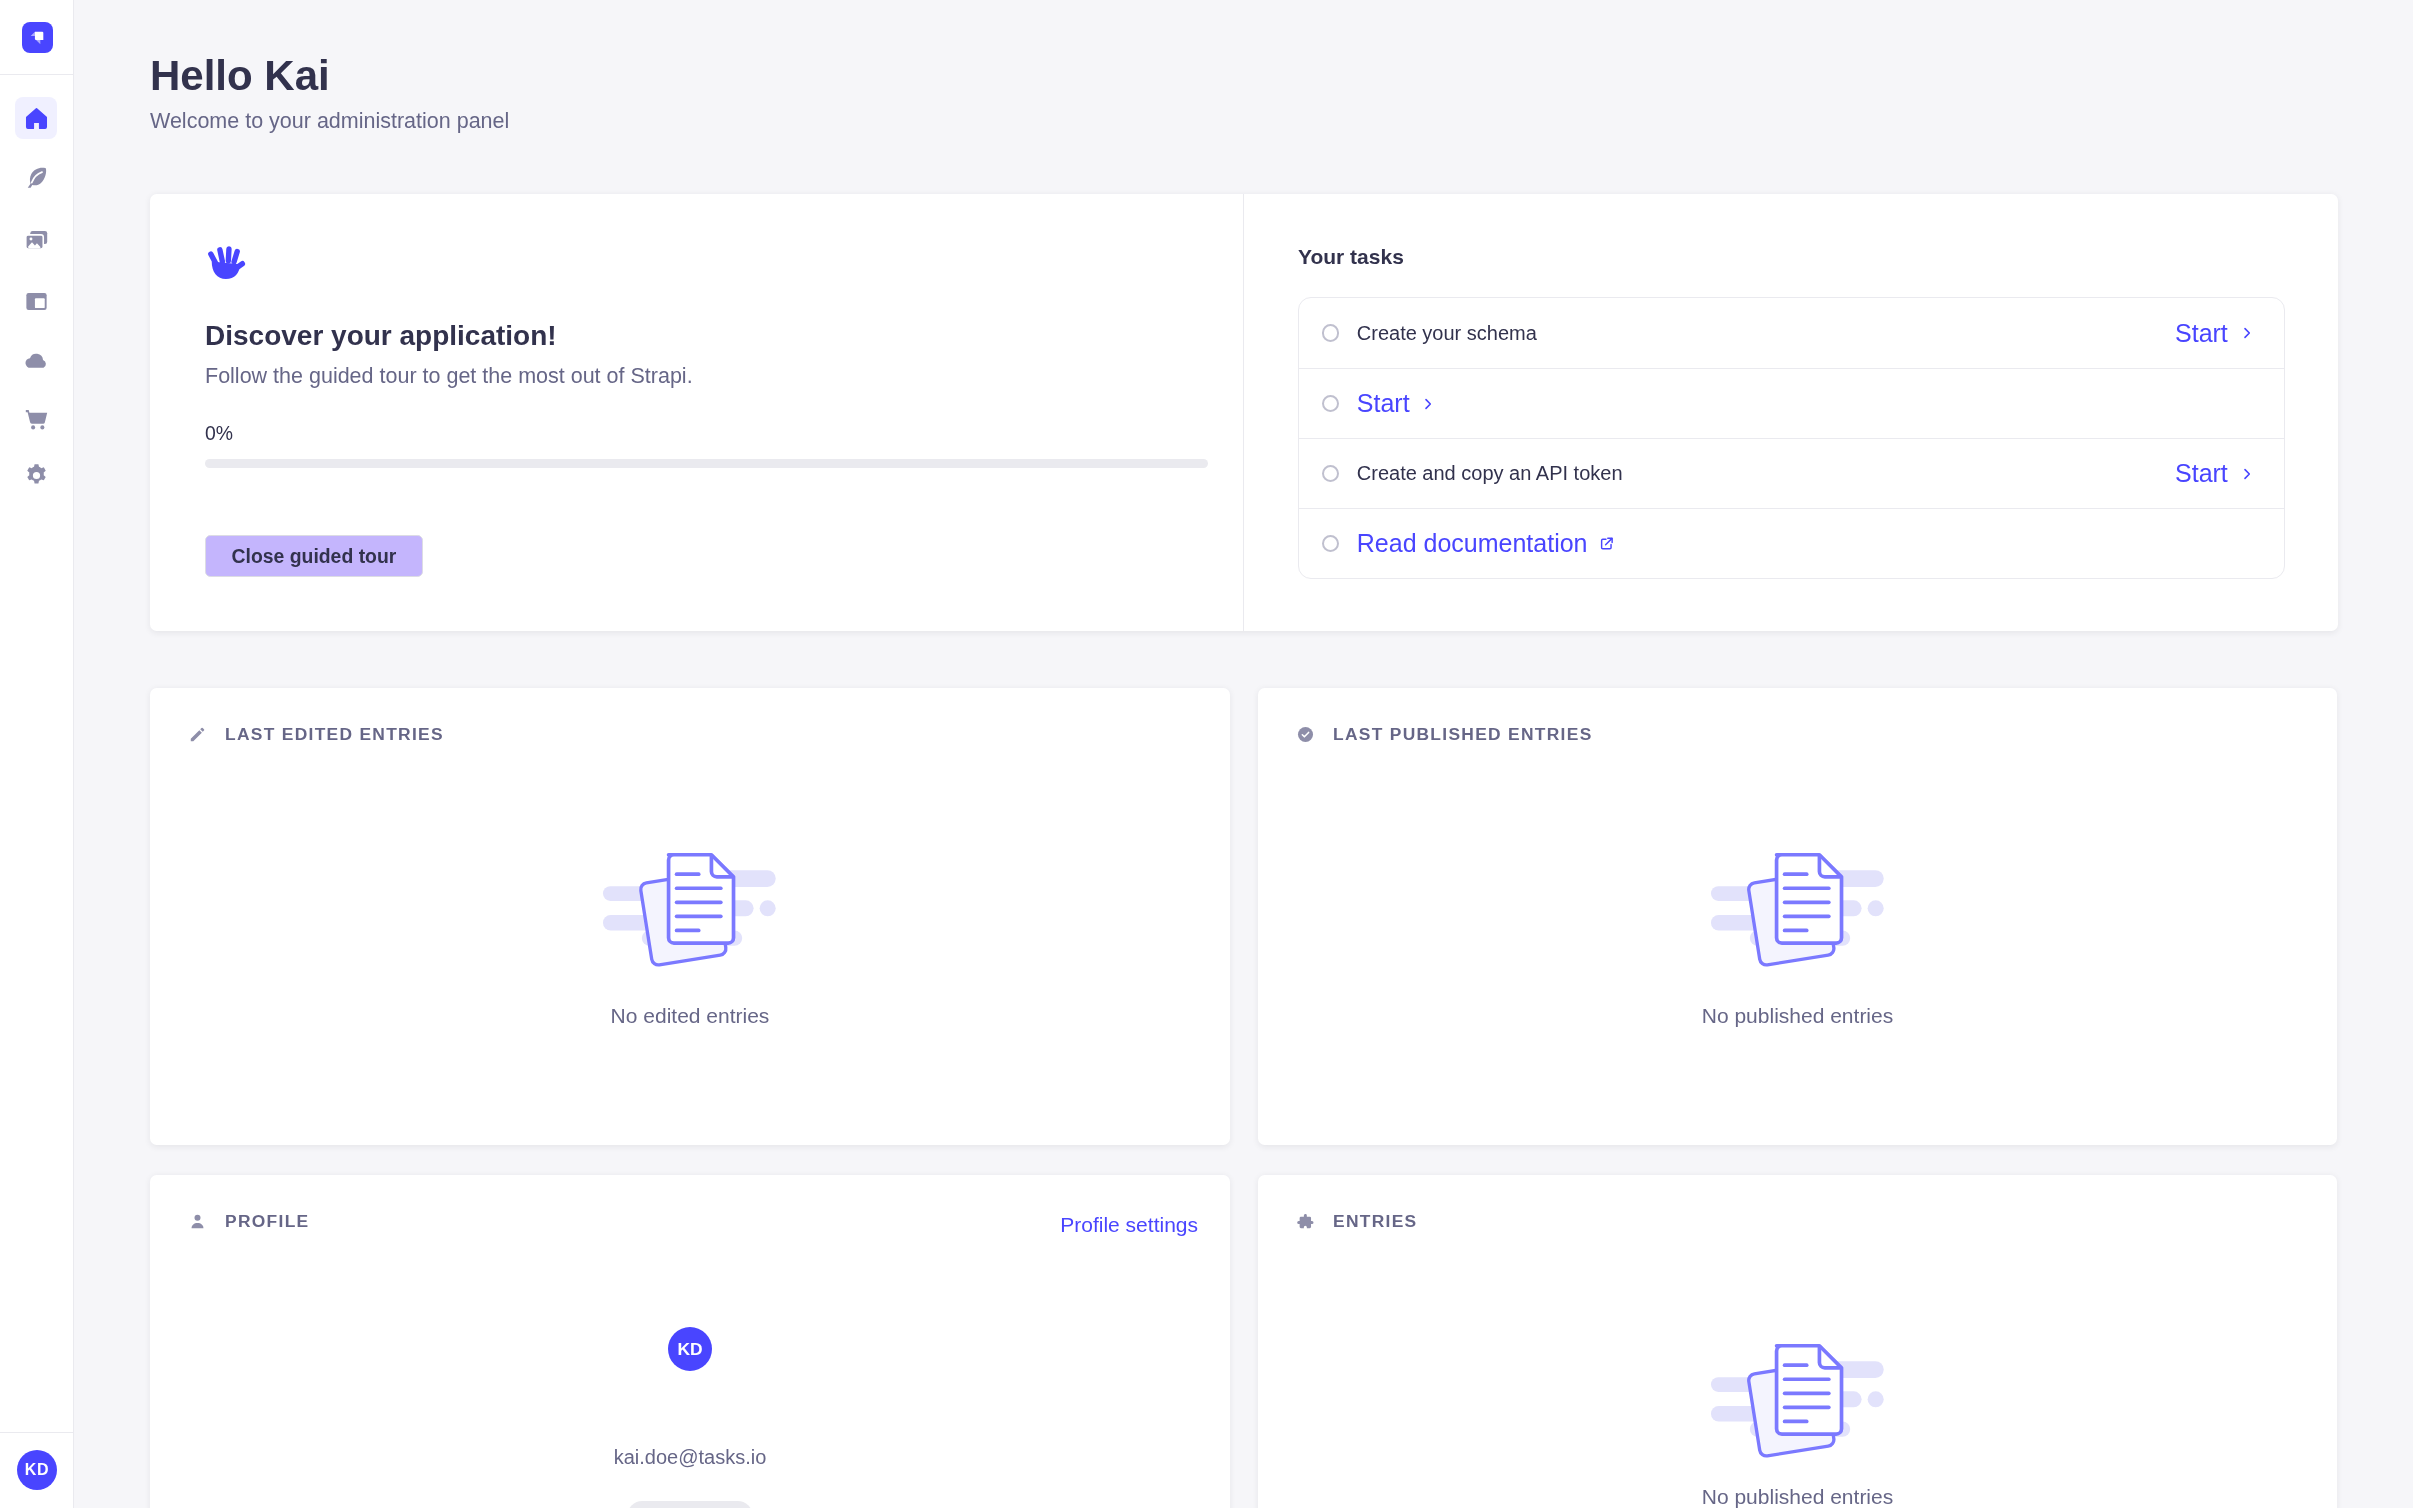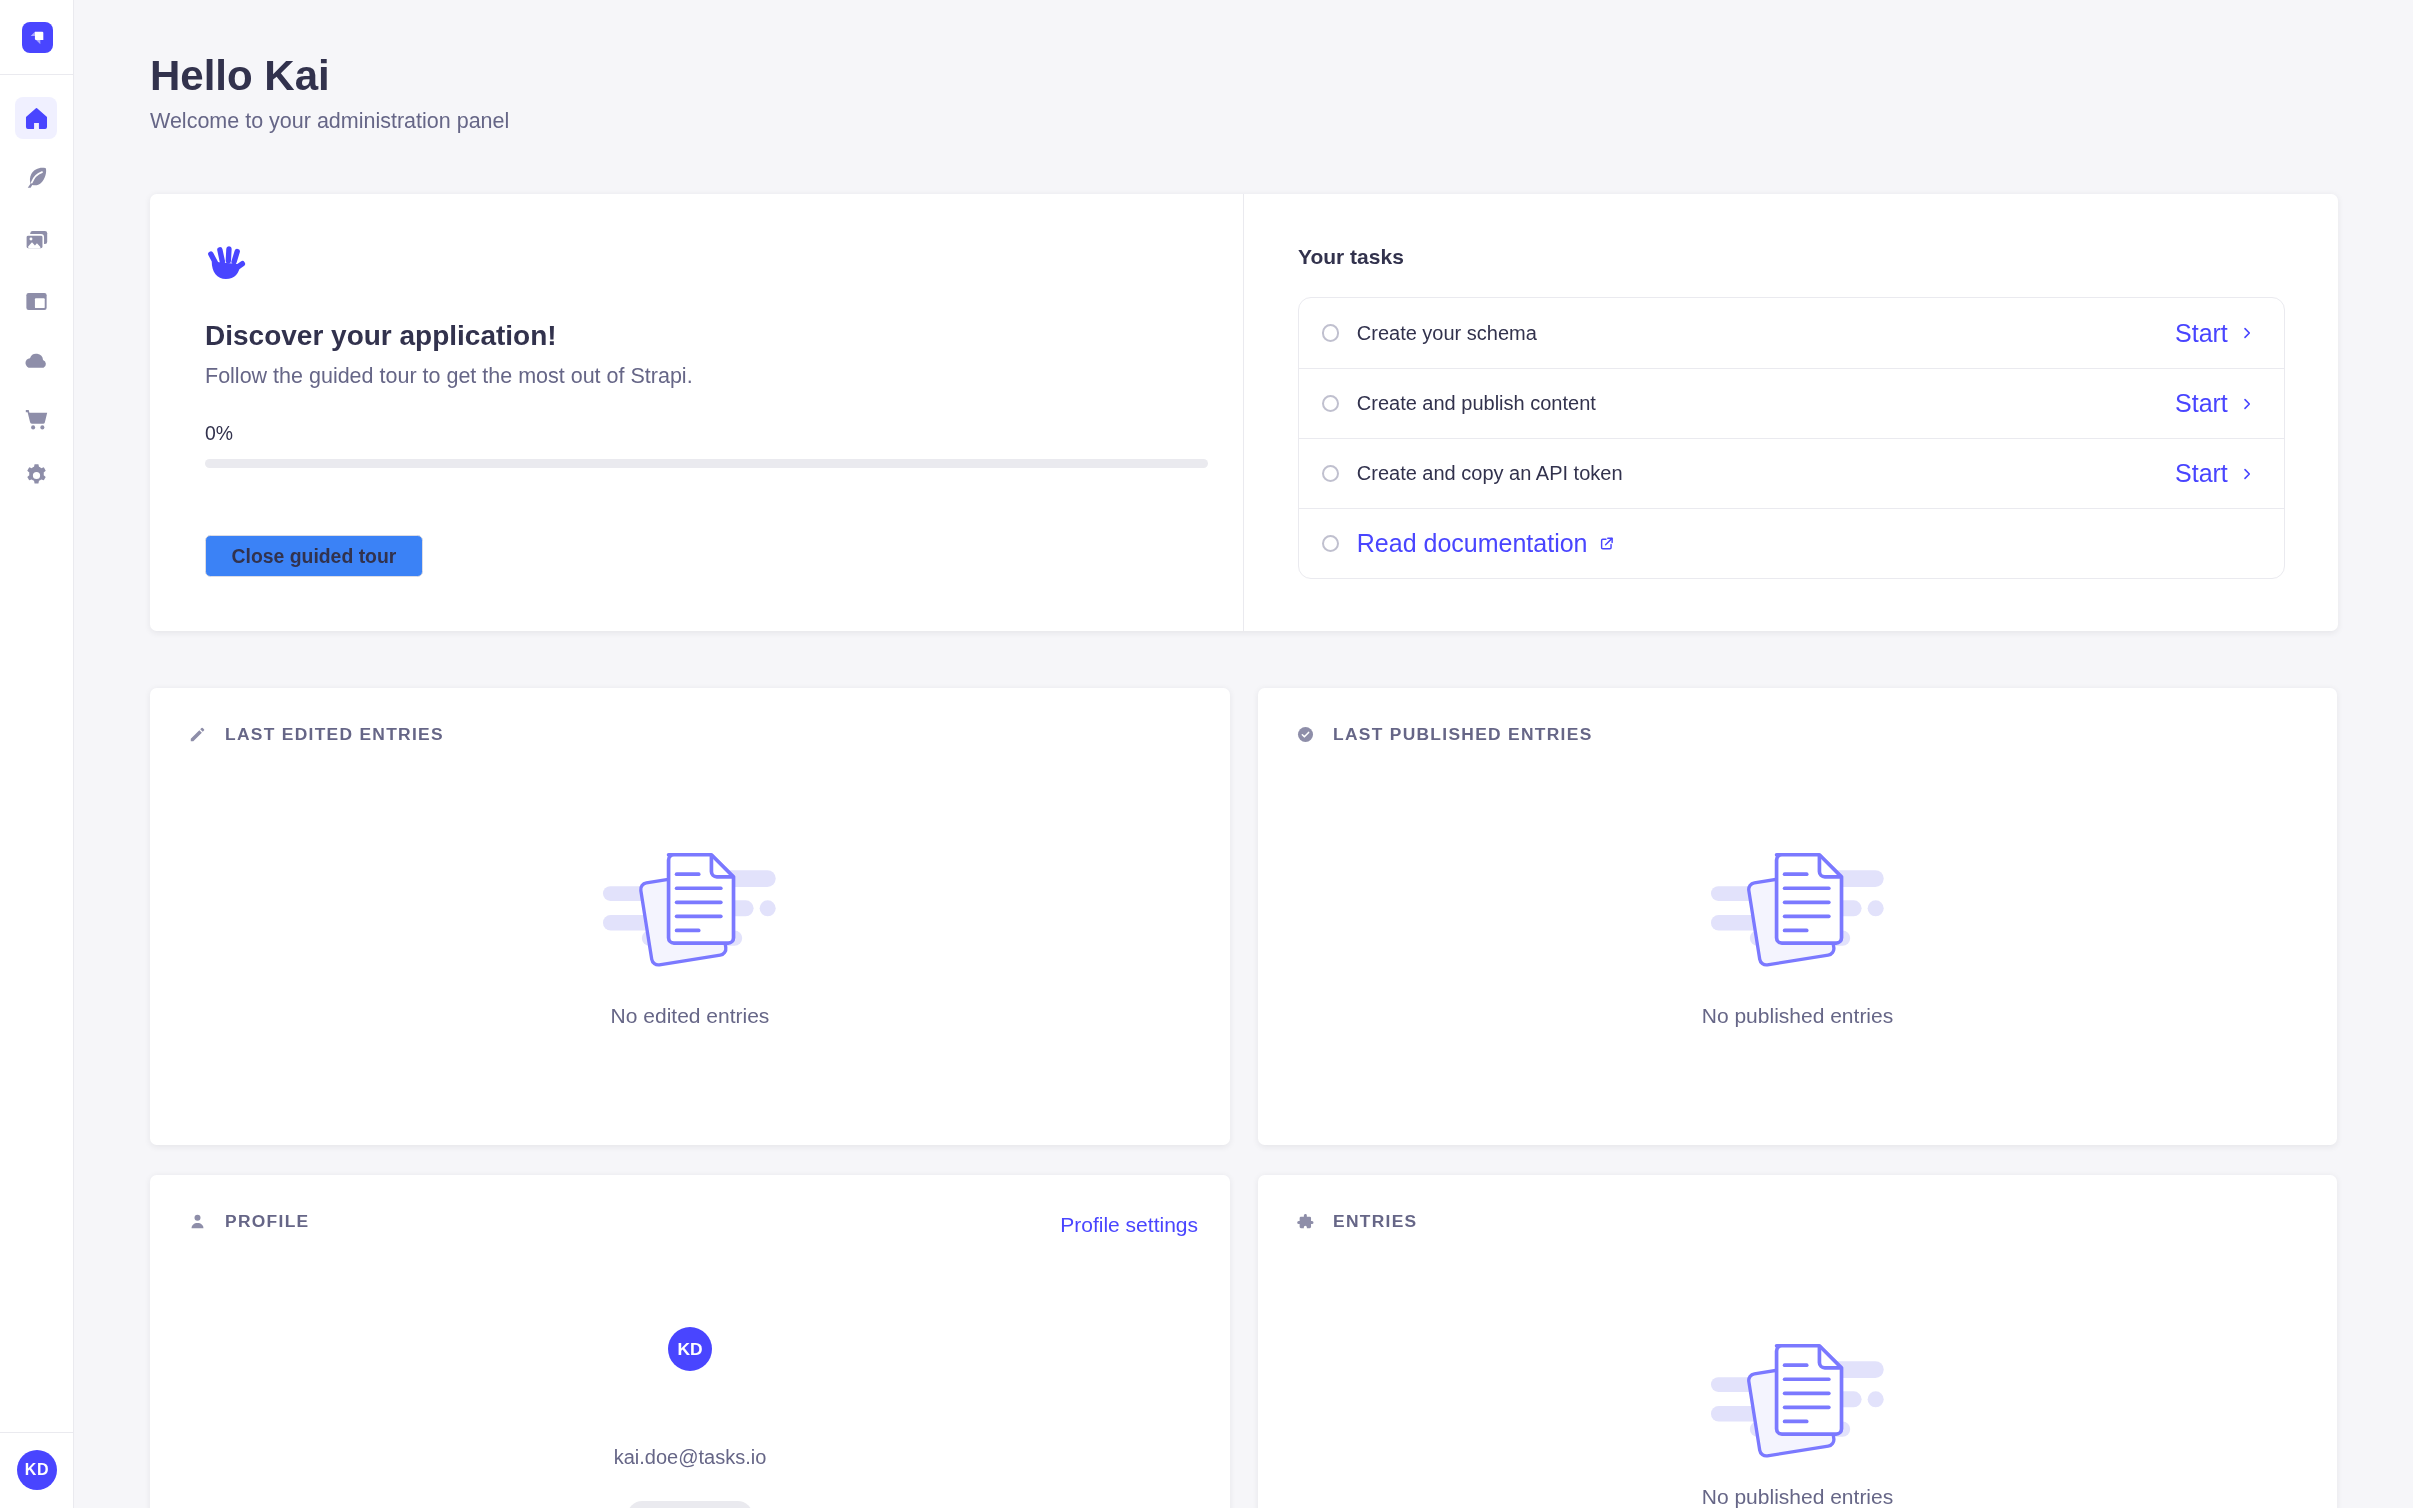--- a/index.html
+++ b/index.html
@@ -38,21 +38,21 @@
   .row1-divider { position:absolute; left:1093px; top:0; width:1.3px; height:100%; background:#eaeaef; }
   
   .hand-icon { position:absolute; left:55px; top:50px; }
   .discover-title { position:absolute; left:55px; top:126px; font-size:28px; font-weight:bold; color:#32324d; }
   .discover-desc  { position:absolute; left:55px; top:170px; font-size:21.5px; color:#666687; }
   .progress-label { position:absolute; left:55px; top:228px; font-size:19.4px; color:#32324d; }
   .progress-track { position:absolute; left:55px; top:265px; width:1003px; height:9.4px;
                     border-radius:4.7px; background:#eaeaef; overflow:hidden; }
   .progress-fill  { height:100%; background:#4945ff; border-radius:4.7px; }
   .close-tour-btn { position:absolute; left:55px; top:341px; height:42px; padding:0 25.5px;
-                    background:#3b82f6; border:1.3px solid #dcdce4; border-radius:5.4px;
+                    background:#c4b5fd; border:1.3px solid #dcdce4; border-radius:5.4px;
                     font-family:"Liberation Sans",sans-serif;
                     font-size:19.4px; font-weight:bold; color:#32324d; cursor:pointer; }
   
   .tasks-title { position:absolute; left:1148px; top:51px; font-size:21px; font-weight:bold; color:#32324d; }
   .tasks-box { position:absolute; left:1148px; top:103px; width:987px; height:282px;
                border:1.3px solid #eaeaef; border-radius:13px; background:#fff; overflow:hidden; }
   .task-row { display:flex; align-items:center; height:70px; padding:0 29.5px 0 23px; }
   .task-row + .task-row { border-top:1.3px solid #eaeaef; }
   .task-radio { width:17.4px; height:17.4px; border:2px solid #c0c0cf; border-radius:50%;
                 margin-right:17.4px; flex:none; }
@@ -180,21 +180,20 @@
       <span class="task-action">
         <span>Start</span>
         <svg width="16" height="16" viewBox="0 0 24 24">
           <path d="M9 5.5l6.5 6.5L9 18.5" fill="none" stroke="#4945ff" stroke-width="2.4" stroke-linecap="round" stroke-linejoin="round"></path>
         </svg>
       </span>
     </div>
 
     <div class="task-row">
       <span class="task-radio"></span>
-      <span class="task-label">Create and publish content</span>
       <span class="task-action">
         <span>Start</span>
         <svg width="16" height="16" viewBox="0 0 24 24">
           <path d="M9 5.5l6.5 6.5L9 18.5" fill="none" stroke="#4945ff" stroke-width="2.4" stroke-linecap="round" stroke-linejoin="round"></path>
         </svg>
       </span>
     </div>
 
     <div class="task-row">
       <span class="task-radio"></span>

